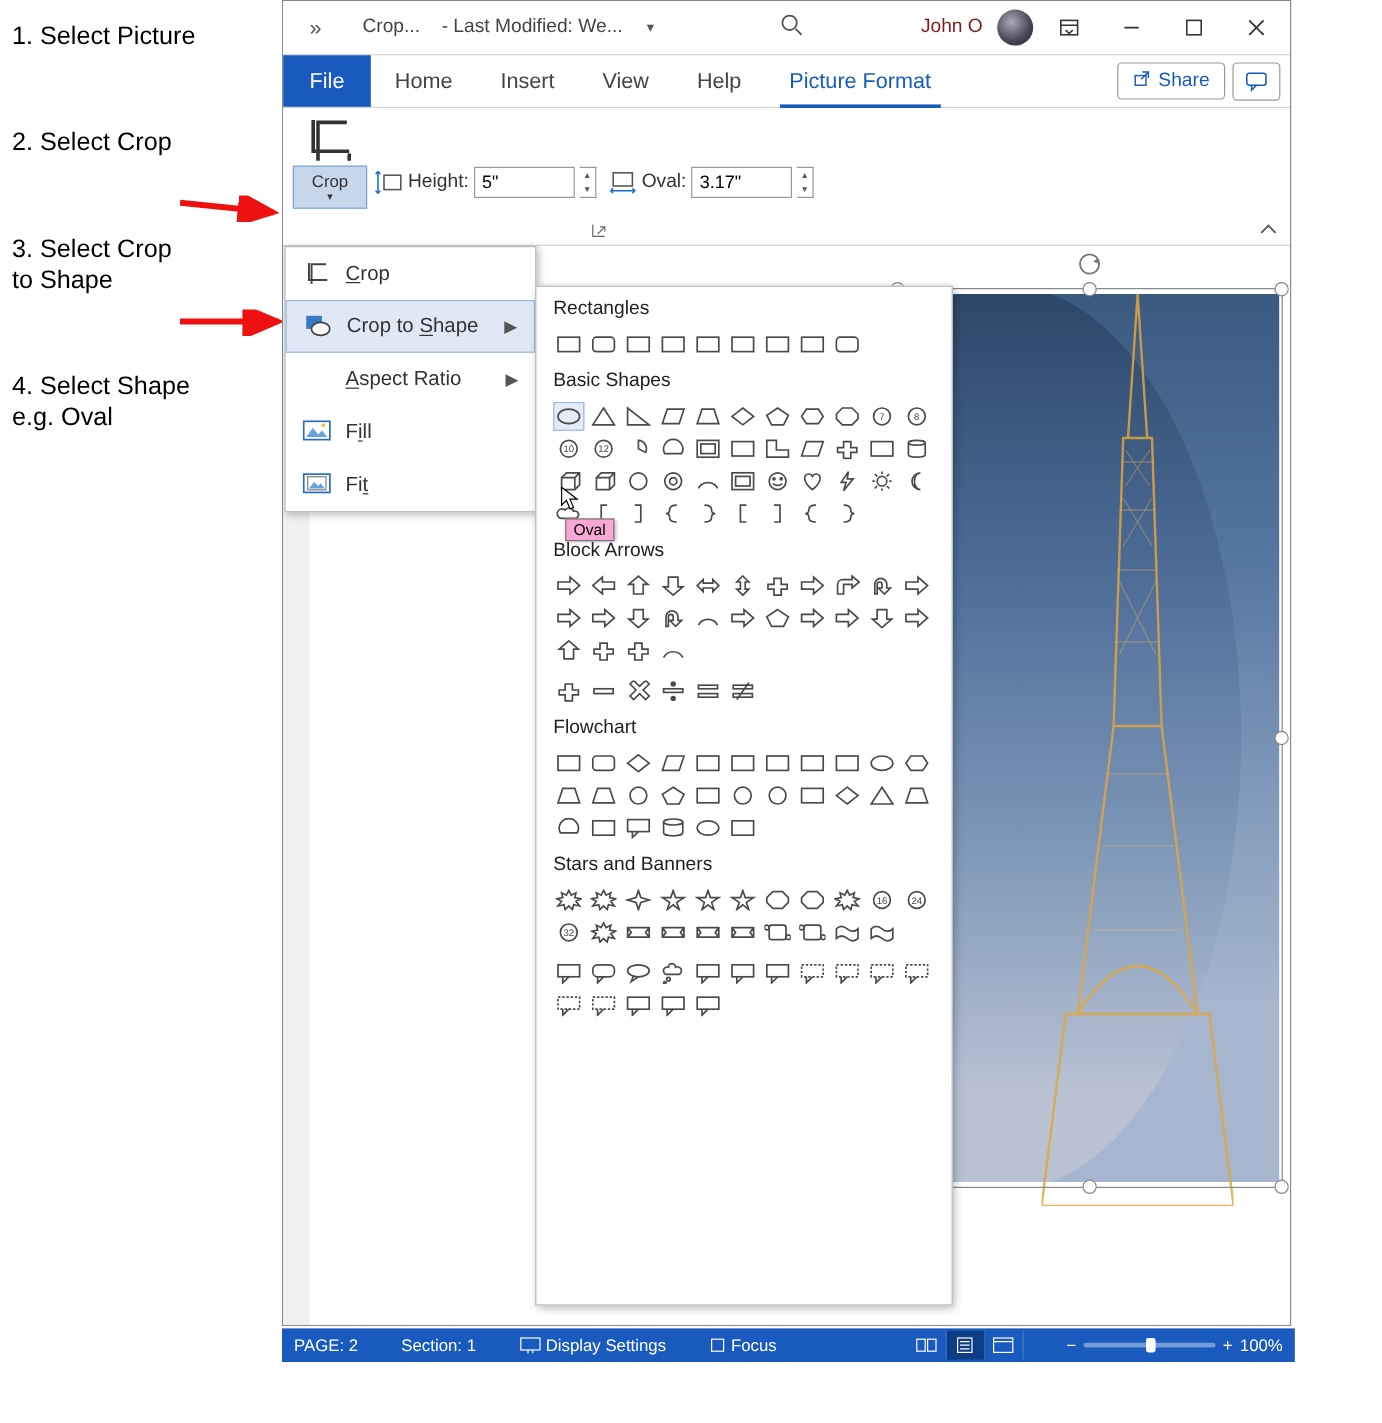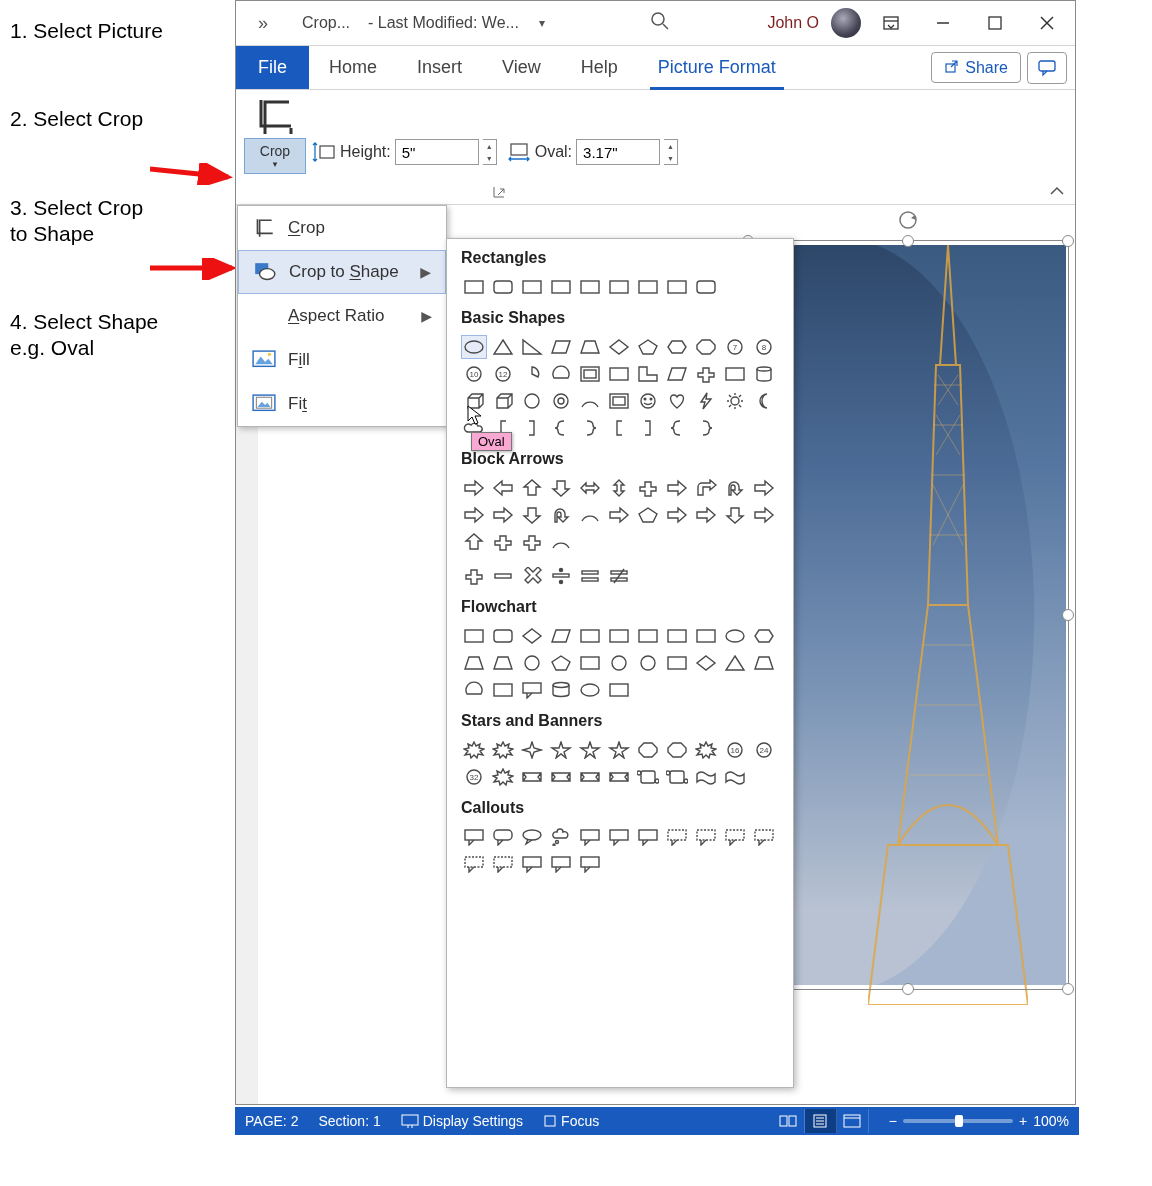--- a/index.html
+++ b/index.html
@@ -55,28 +55,28 @@
 .sel-box{position:absolute;border:1px solid #888;}
 .handle{position:absolute;width:12px;height:12px;background:#fff;border:1px solid #888;border-radius:50%;}
 .rotate-handle{position:absolute;width:22px;height:22px;top:-32px;left:50%;transform:translateX(-50%);}
 .crop-menu{position:absolute;left:237px;top:205px;width:210px;background:#fff;border:1px solid #b5b5b5;box-shadow:2px 2px 6px rgba(0,0,0,0.25);z-index:10;}
 .crop-menu .item{height:44px;display:flex;align-items:center;gap:12px;padding:0 14px;font-size:17px;color:#333;}
 .crop-menu .item .ico{width:24px;height:20px;display:flex;align-items:center;justify-content:center;}
 .crop-menu .item.highlight{background:#e0e8f6;border:1px solid #9bb9e2;}
 .crop-menu .item .arrow-r{margin-left:auto;font-size:14px;color:#555;}
 .shape-panel{position:absolute;left:446px;top:238px;width:348px;height:850px;background:#fff;border:1px solid #b5b5b5;box-shadow:2px 2px 7px rgba(0,0,0,0.28);z-index:11;overflow:hidden;padding:10px 14px;}
 .shape-cat{margin-bottom:10px;}
-.shape-cat h4{font-size:16px;font-weight:700;color:#222;margin-bottom:8px;}
+.shape-cat h4{font-size:16px;font-weight:400;color:#222;margin-bottom:8px;}
 .shape-grid{display:flex;flex-wrap:wrap;gap:3px;}
 .shape-cell{width:26px;height:24px;display:flex;align-items:center;justify-content:center;}
 .shape-cell svg{width:22px;height:18px;stroke:#4a4a4a;stroke-width:1.5;fill:none;}
 .shape-cell.oval-highlight{background:#e6ecf7;border:1px solid #9bb9e2;}
 .oval-tooltip{position:absolute;left:471px;top:432px;z-index:12;background:#f9a8d4;border:1px solid #777;padding:1px 6px;font-size:13px;box-shadow:1px 1px 3px rgba(0,0,0,0.3);}
 .cursor-arrow{position:absolute;left:466px;top:404px;z-index:13;width:18px;height:22px;}
-.statusbar{position:absolute;left:235px;top:1107px;width:844px;height:28px;background:#185abd;color:#fff;display:flex;align-items:center;font-size:14px;padding:0 10px;gap:20px;}
+.statusbar{position:absolute;left:235px;top:1107px;width:844px;height:28px;background:#185abd;color:#fff;display:flex;align-items:center;font-size:14px;padding:0 10px;gap:36px;}
 .statusbar .sb-item{display:flex;align-items:center;gap:4px;}
 .statusbar .sb-spacer{flex:1;}
 .view-btns{display:flex;gap:0;}
 .view-btn{width:32px;height:24px;display:flex;align-items:center;justify-content:center;border-right:1px solid rgba(255,255,255,0.2);}
 .view-btn.active{background:#0c3d85;}
 .zoom{display:flex;align-items:center;gap:6px;}
 .zoom-slider{width:110px;height:4px;background:rgba(255,255,255,0.4);position:relative;border-radius:2px;}
 .zoom-thumb{position:absolute;left:52px;top:-4px;width:8px;height:12px;background:#fff;border-radius:2px;}
 .underline-first{text-decoration:underline;text-decoration-thickness:1px;text-underline-offset:2px;}
 </style>
@@ -1029,21 +1029,20 @@
           </svg>
         </div>
         <div class="shape-cell">
           <svg viewBox="0 0 22 18">
             <path d="M2,6 Q6,2 11,6 T20,6 L20,14 Q16,18 11,14 T2,14 Z" stroke="#4a4a4a" stroke-width="1.4" fill="none"></path>
           </svg>
         </div>
       </div>
   </div>
   <div class="shape-cat">
-    <h4>Callouts</h4>
     <div class="shape-grid" id="grid-callouts">
         <div class="shape-cell">
           <svg viewBox="0 0 22 18">
             <rect x="2" y="2" width="18" height="10" stroke="#4a4a4a" stroke-width="1.4" fill="none"></rect>
             <path d="M6,12 l0,5 l5,-5" stroke="#4a4a4a" stroke-width="1.4" fill="none"></path>
           </svg>
         </div>
         <div class="shape-cell">
           <svg viewBox="0 0 22 18">
             <rect x="2" y="2" width="18" height="10" rx="4" stroke="#4a4a4a" stroke-width="1.4" fill="none"></rect>

